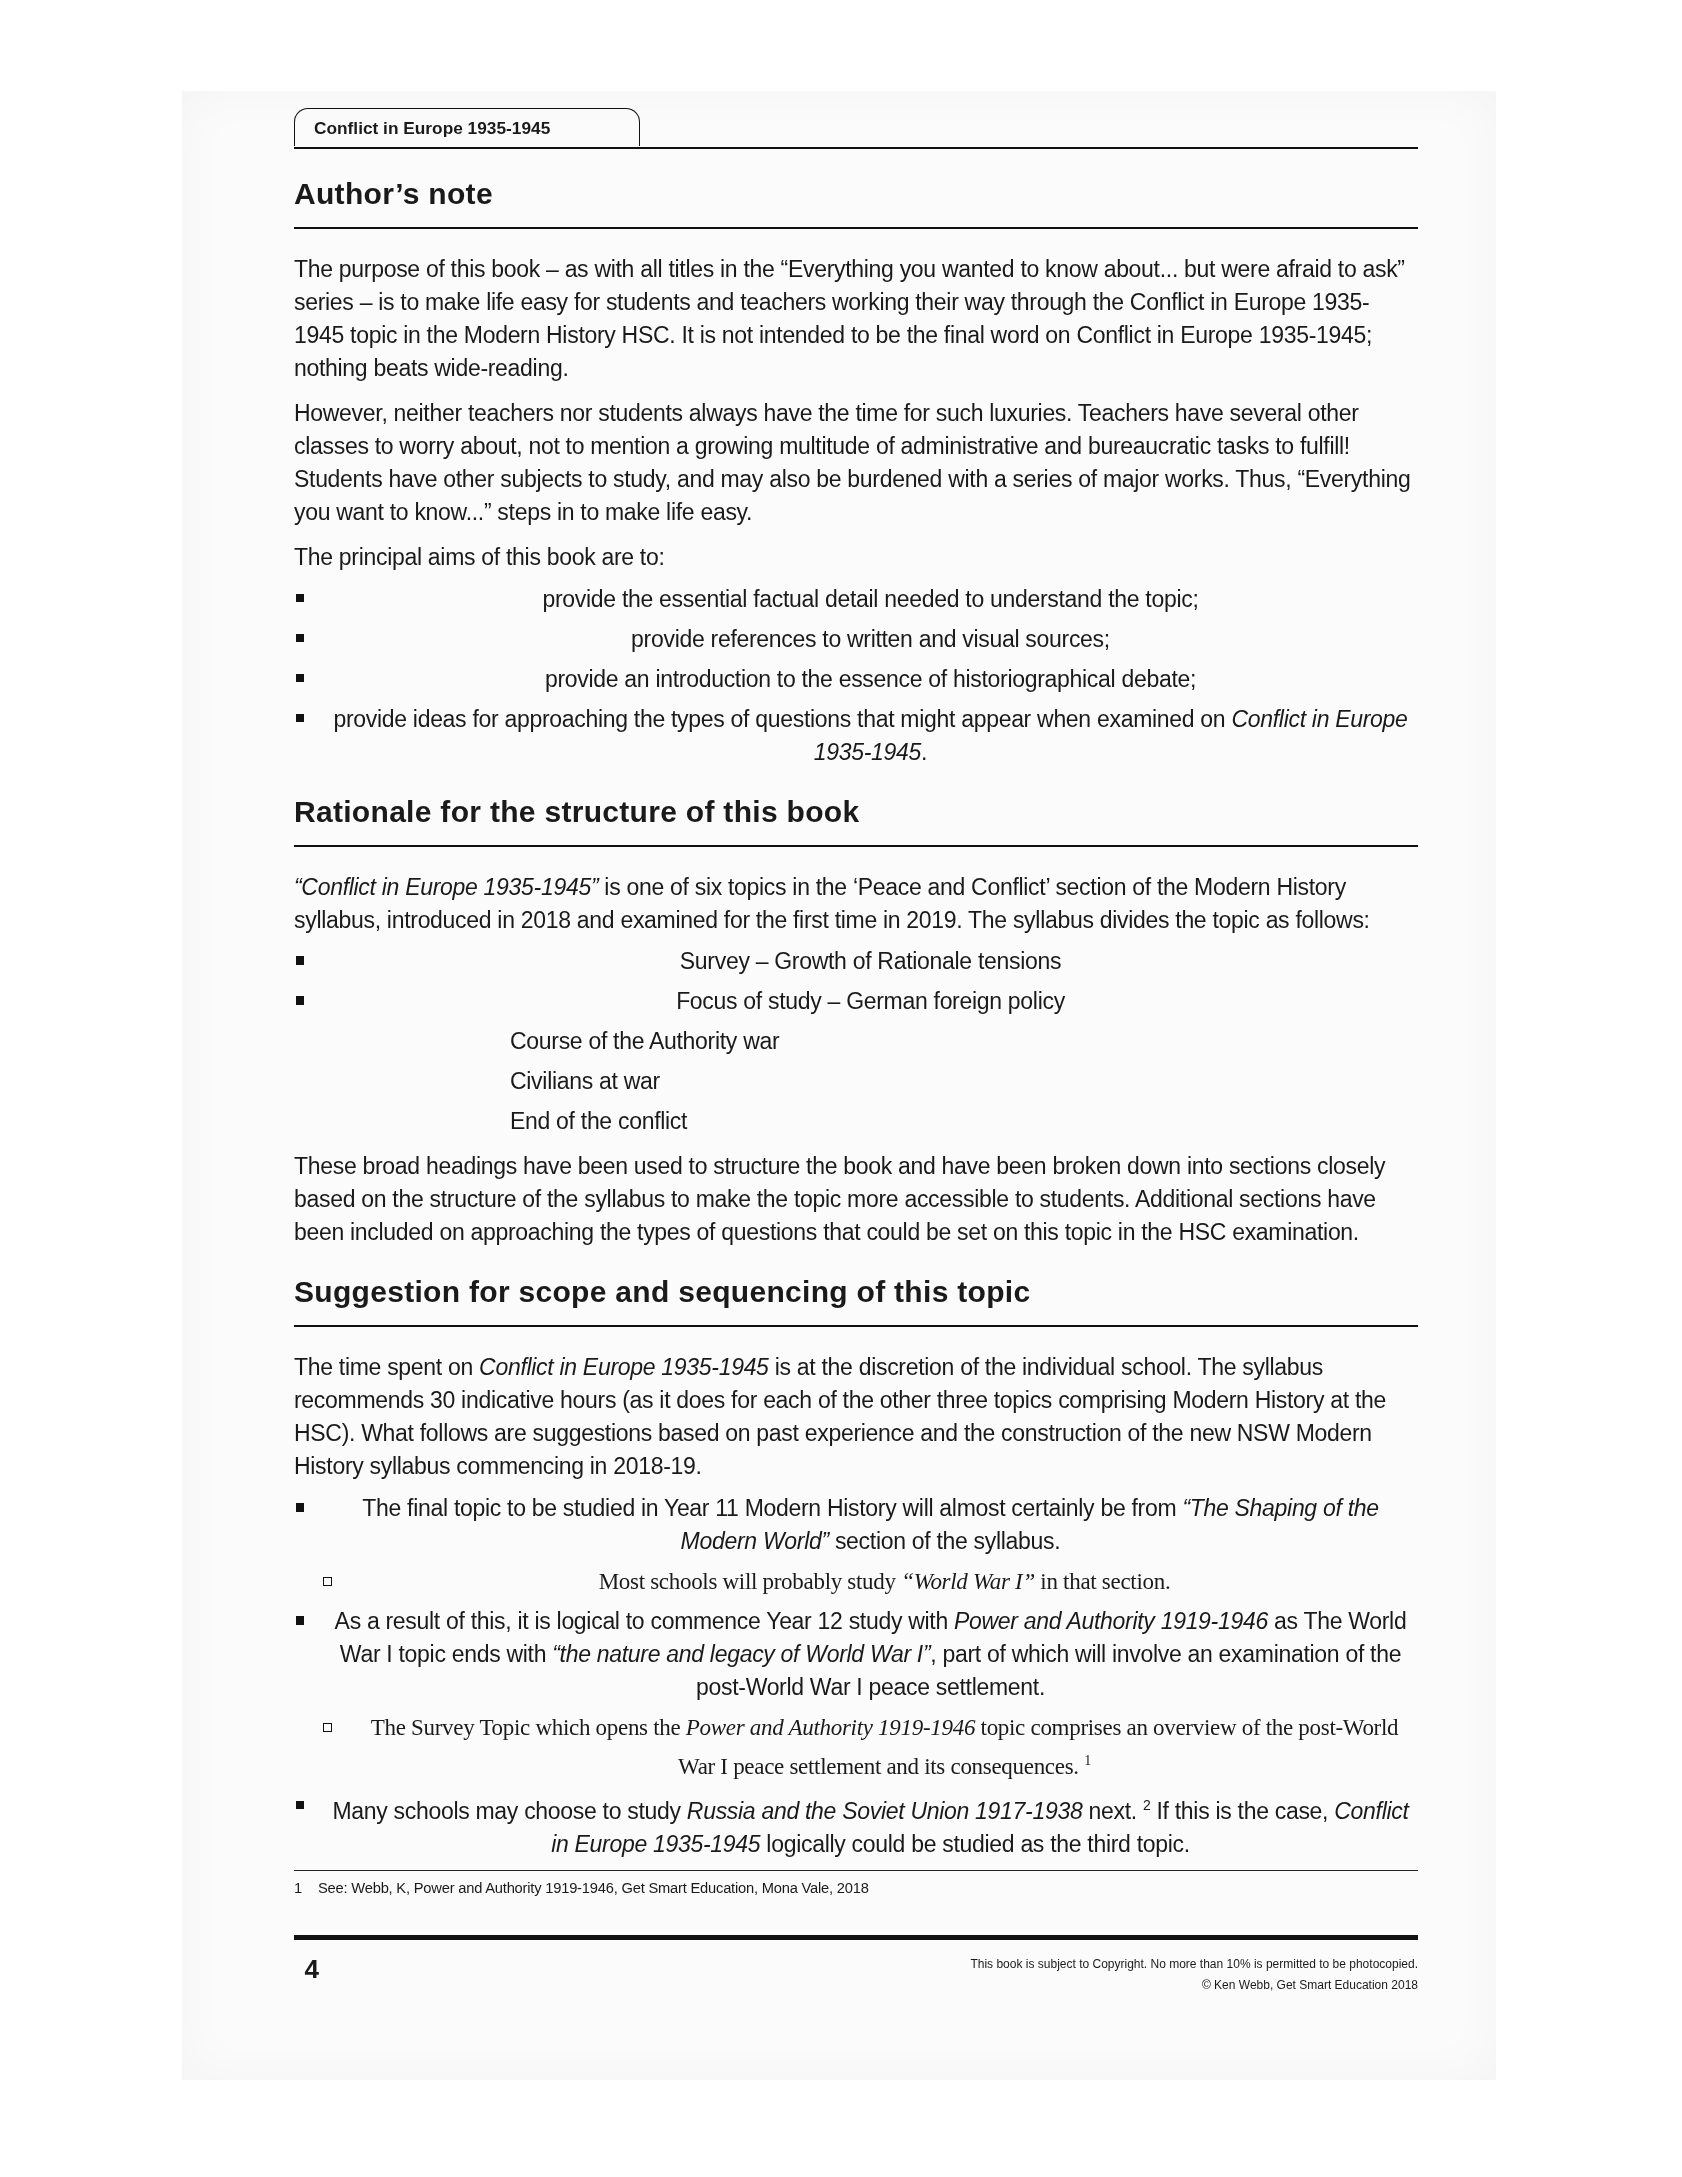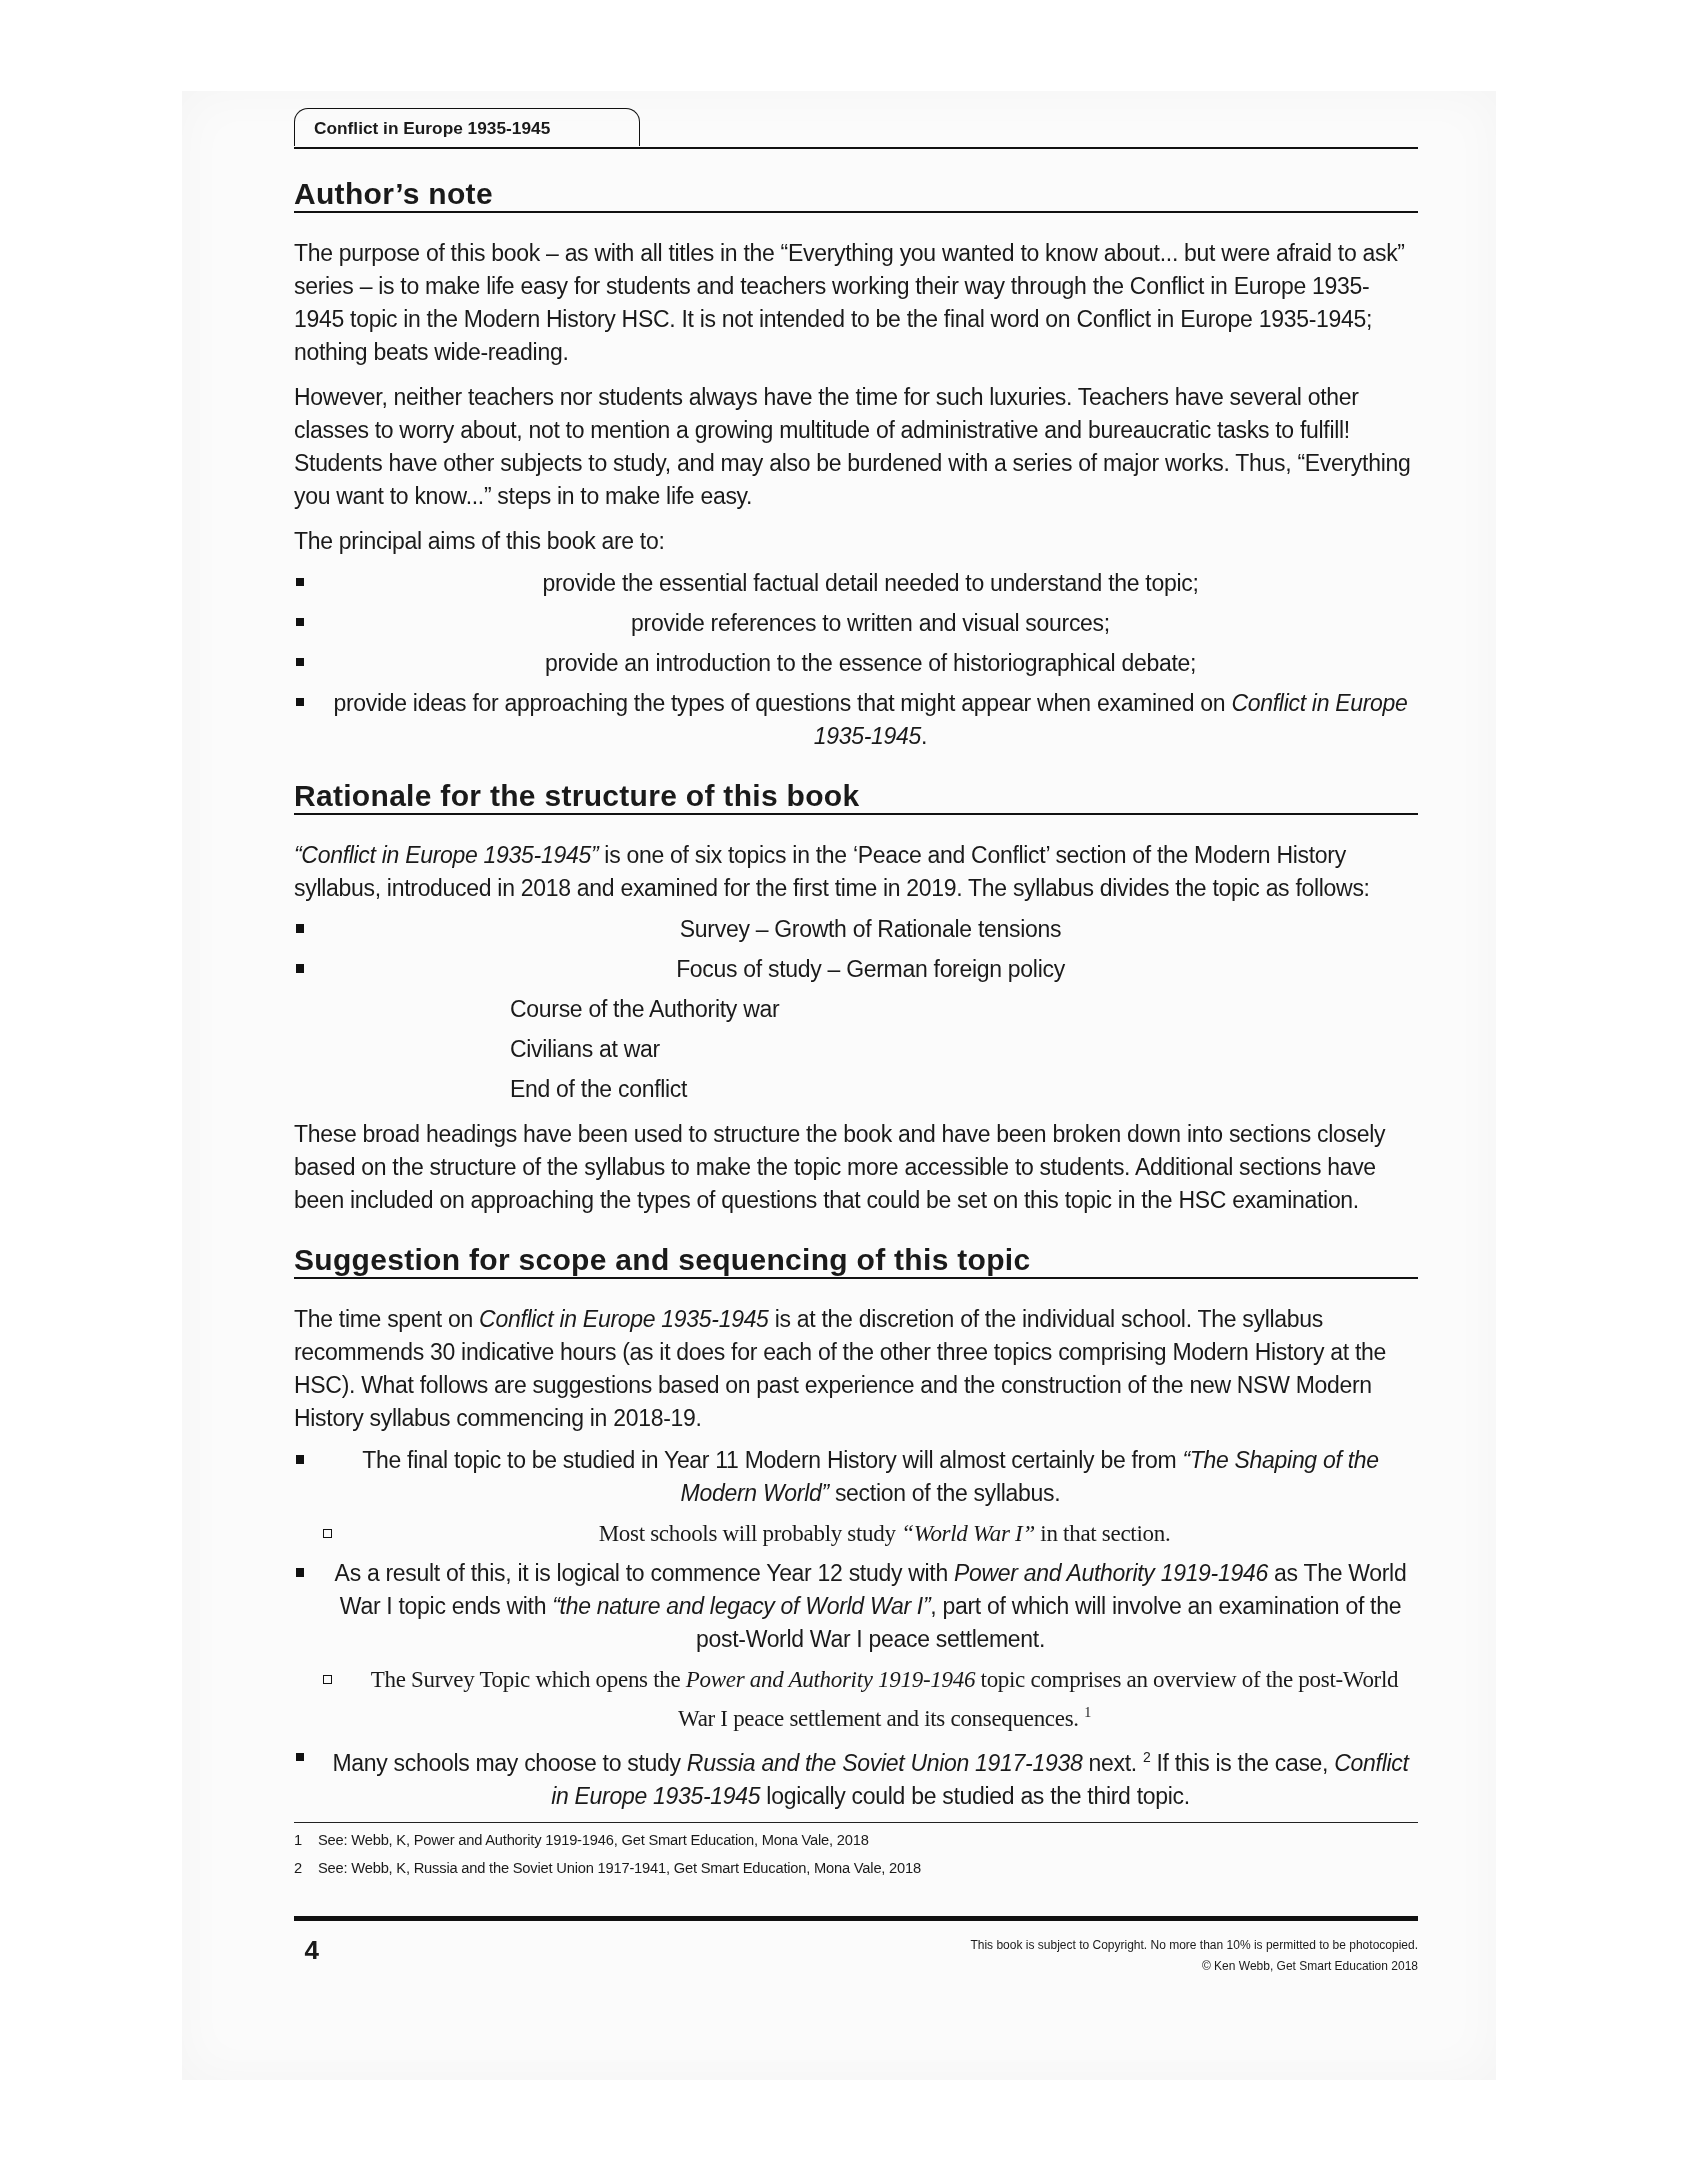--- a/index.html
+++ b/index.html
@@ -15,21 +15,21 @@
   .page { position:absolute; left:294px; top:108px; width:1124px; }
   .header-tab-row { position:relative; height:43px; }
   .header-tab {
     position:absolute; left:0; top:0; height:38px; width:346px;
     border:1.7px solid #111; border-bottom:none; border-radius:14px 14px 0 0;
     box-sizing:border-box; padding-left:19px; line-height:38px;
     font-weight:bold; font-size:17.3px;
   }
   .header-rule { position:absolute; left:0; right:0; top:39px; border-top:2.6px solid #111; }
   h2 {
-    font-size:30px; font-weight:bold; margin:26px 0 11px 0; padding-bottom:0;
+    font-size:30px; font-weight:bold; margin:26px 0 11px 0; padding-bottom:16px;
     border-bottom:2.6px solid #111; letter-spacing:0.3px;
   }
   p { font-size:23px; line-height:33px; margin:12px 0 0 0; letter-spacing:-0.3px; }
   .first-p { margin-top:24px; }
   ul { list-style:none; margin:8.6px 0 0 0; padding:0;text-align:center; }
   li { position:relative; font-size:23px; line-height:33px; padding-left:29px; margin-top:7px; letter-spacing:-0.3px; }
   .bullet { position:absolute; left:1.7px; top:11.2px; width:8.6px; height:8.6px; background:#111; }
   .sub-li { padding-left:57px;font-family:Liberation Serif, serif; }
   .sub-bullet { position:absolute; left:29px; top:12px; width:7px; height:7px; border:1.7px solid #111; background:transparent; }
   .focus-item { padding-left:216px; font-size:23px; line-height:33px; margin-top:7px; letter-spacing:-0.3px; }
@@ -88,21 +88,20 @@
       <li><span class="bullet"></span><span>The final topic to be studied in Year 11 Modern History will almost certainly be from </span><i>“The Shaping of the Modern World”</i><span> section of the syllabus.</span></li>
       <li class="sub-li"><span class="sub-bullet"></span><span>Most schools will probably study </span><i>“World War I”</i><span> in that section.</span></li>
       <li><span class="bullet"></span><span>As a result of this, it is logical to commence Year 12 study with </span><i>Power and Authority 1919-1946</i><span> as The World War I topic ends with </span><i>“the nature and legacy of World War I”</i><span>, part of which will involve an examination of the post-World War I peace settlement.</span></li>
       <li class="sub-li"><span class="sub-bullet"></span><span>The Survey Topic which opens the </span><i>Power and Authority 1919-1946</i><span> topic comprises an overview of the post-World War I peace settlement and its consequences. </span><sup>1</sup></li>
       <li><span class="bullet"></span><span>Many schools may choose to study </span><i>Russia and the Soviet Union 1917-1938</i><span> next. </span><sup>2</sup><span> If this is the case, </span><i>Conflict in Europe 1935-1945</i><span> logically could be studied as the third topic.</span></li>
     </ul>
   </section>
 
   <div class="fn-rule"></div>
   <div class="footnote"><span class="num">1</span><span>See: Webb, K, Power and Authority 1919-1946, Get Smart Education, Mona Vale, 2018</span></div>
-  <div class="footnote"><span class="num">2</span><span>See: Webb, K, Russia and the Soviet Union 1917-1941, Get Smart Education, Mona Vale, 2018</span></div>
 
   <div class="footer-rule"></div>
   <div class="footer">
     <div class="page-num">4</div>
     <div class="copyright">
       <div>This book is subject to Copyright. No more than 10% is permitted to be photocopied.</div>
       <div>© Ken Webb, Get Smart Education 2018</div>
     </div>
   </div>
 </div>

